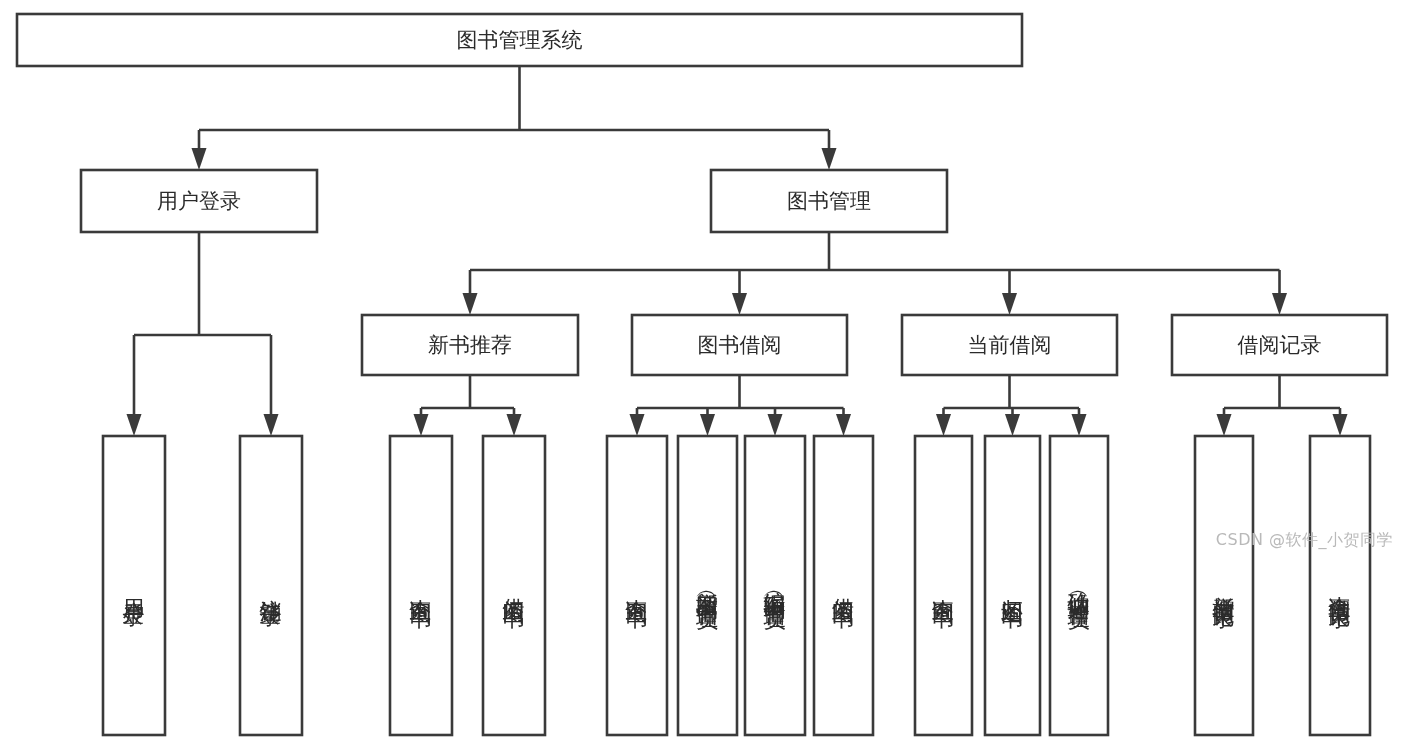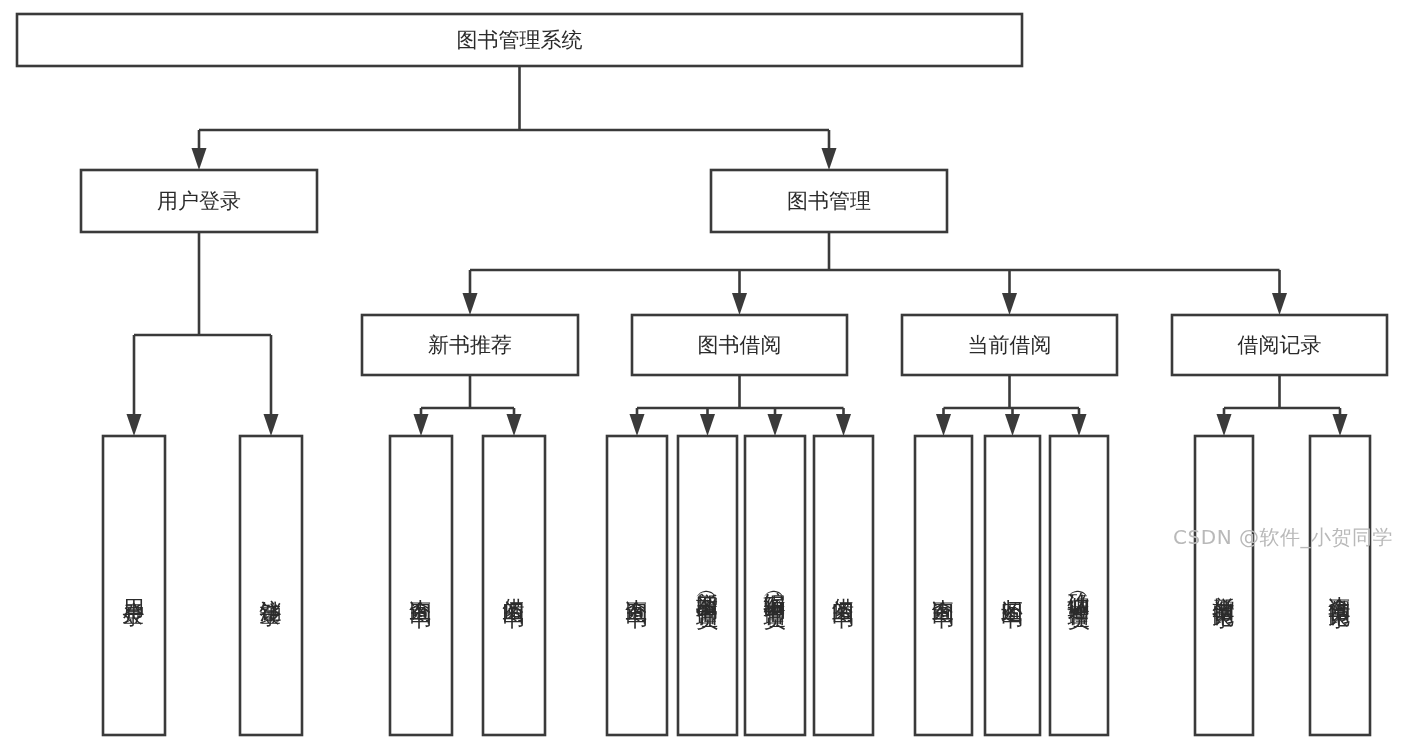--- a/index.html
+++ b/index.html
@@ -65,21 +65,21 @@
     justify-content: center;
     text-align: center;
     white-space: nowrap;
     pointer-events: none;
   }
   .watermark {
     position: absolute;
     right: 12px;
     bottom: 6px;
     font-family: "DejaVu Sans", "Liberation Sans", sans-serif;
-    font-size: 20px;
+    font-size: 16px;
     color: #b9b9b9;
     letter-spacing: 0.5px;
     white-space: nowrap;
   }
 </style>
 </head>
 <body>
 
 <div id="diagram-root">
   <svg id="diagram-svg" viewBox="0 0 1405 747">

